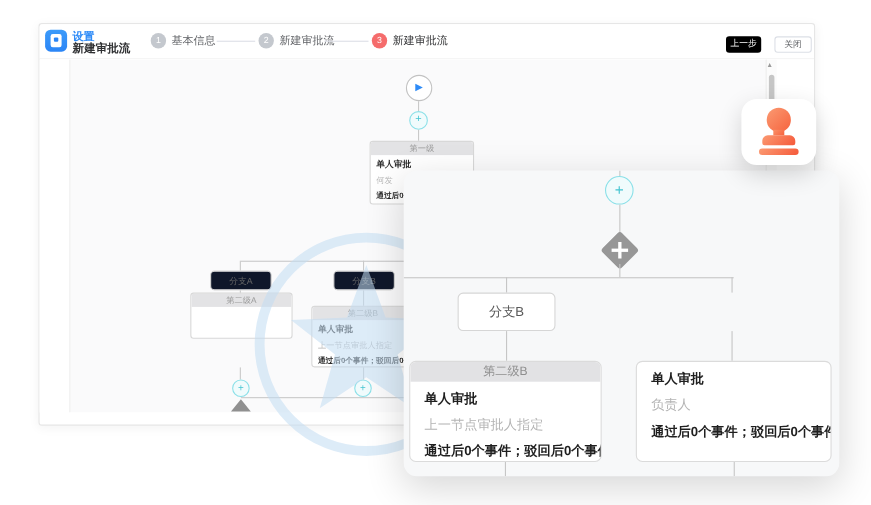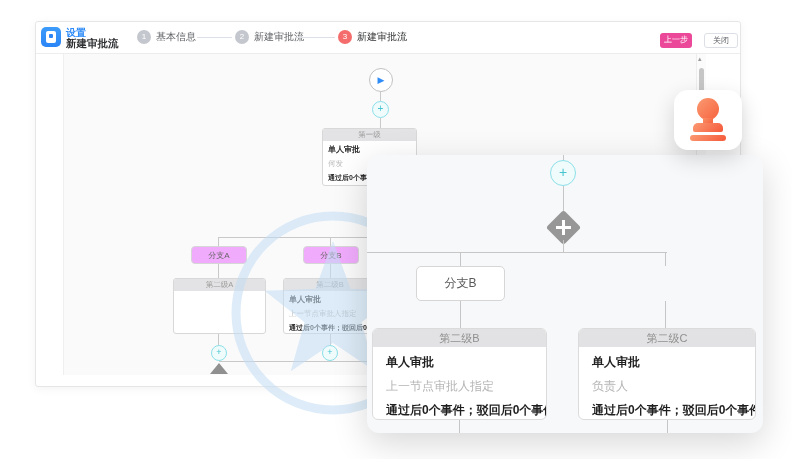--- a/index.html
+++ b/index.html
@@ -22,21 +22,21 @@
   .app-title { left:30px; top:15px; font-size:10.5px; color:#303133; font-weight:bold; }
 
   .step-circle { top:8px; width:14px; height:14px; border-radius:50%; background:#C4C8CE;
                  color:#fff; font-size:8px; text-align:center; line-height:14px; }
   .step-circle.active { background:#F56C6C; }
   .step-label { top:8px; font-size:10px; color:#606266; }
   .step-line { top:15px; height:1px; background:#DCDFE6; }
 
   .btn { top:11px; height:15px; border-radius:3px; font-size:8px; text-align:center;
          line-height:14px; cursor:pointer; }
-  .btn-primary { left:624px; width:32px; background:#ec4899; color:#fff; }
+  .btn-primary { left:624px; width:32px; background:#000000; color:#fff; }
   .btn-default { left:668px; width:34px; background:#fff; color:#606266; border:1px solid #DCDFE6; }
 
   
   .canvas { left:0; top:32px; width:704px; height:321px; background:#fff; overflow:hidden; }
   .canvas-main { left:27px; top:0; width:633px; height:321px; background:#FAFAFB;
                  border-left:1px solid #EFEFEF; }
   .vline { background:#C9C9C9; width:1px; }
   .hline { background:#C9C9C9; height:1px; }
 
   .start-node { width:24px; height:24px; border-radius:50%; background:#fff;
@@ -49,21 +49,21 @@
   .plus-xs { width:16px; height:16px; font-size:9px; line-height:13px; }
 
   .mnode { background:#fff; border:1px solid #D8D8D8; border-radius:3px; overflow:hidden; }
   .mnode-h { height:12px; background:#E3E3E5; color:#9B9B9B; font-size:7.5px;
              text-align:center; line-height:12px; }
   .mnode-b { padding:3px 5px; }
   .mnode-type { font-size:8px; font-weight:bold; color:#2b2b2b; white-space:nowrap; }
   .mnode-assn { font-size:7.5px; color:#B8B8B8; margin-top:4px; white-space:nowrap; }
   .mnode-evt  { font-size:7px; font-weight:bold; color:#2b2b2b; margin-top:4px; white-space:nowrap; }
 
-  .bcard { background:#f0abfc; border:1px solid #D6D6D6; border-radius:4px; text-align:center;
+  .bcard { background:#0f172a; border:1px solid #D6D6D6; border-radius:4px; text-align:center;
            font-size:8px; color:#666; }
 
   .end-triangle { width:0; height:0; border-left:9px solid transparent;
                   border-right:9px solid transparent; border-bottom:11px solid #909090; }
   .vrail { left:660px; top:0; width:10px; height:321px; background:#FBFBFB;
            border-left:1px solid #EDEDED; }
   .vrail-arrow { left:1px; top:1px; font-size:7px; color:#9a9a9a; }
   .vthumb { left:2px; top:14px; width:5px; height:24px; background:#C6C6C6; border-radius:3px; }
 
   
@@ -147,35 +147,35 @@
     <div class="abs canvas">
       <div class="abs canvas-main"></div>
 
       <div class="abs start-node" style="left:333px;top:14px;">
         <span class="play-glyph">▶</span>
       </div>
       <div class="abs vline" style="left:344px;top:38px;height:9px;"></div>
       <div class="abs plus-node plus-sm" style="left:336px;top:47px;"><span>+</span></div>
       <div class="abs vline" style="left:344px;top:64px;height:10px;"></div>
 
-      <div class="abs mnode" style="left:286px;top:74px;width:95px;height:58px;">
+      <div class="abs mnode" style="left:300px;top:74px;width:95px;height:58px;">
         <div class="mnode-h">第一级</div>
         <div class="mnode-b">
           <div class="mnode-type">单人审批</div>
           <div class="mnode-assn">何发</div>
           <div class="mnode-evt">通过后0个事件；驳回后0个事件</div>
         </div>
       </div>
       <div class="abs vline" style="left:344px;top:132px;height:51px;"></div>
       <div class="abs hline" style="left:183px;top:183px;width:162px;"></div>
 
       <div class="abs vline" style="left:182px;top:183px;height:9px;"></div>
       <div class="abs bcard" style="left:155px;top:192px;width:56px;height:18px;line-height:17px;"><span>分支A</span></div>
       <div class="abs vline" style="left:182px;top:210px;height:14px;"></div>
-      <div class="abs mnode" style="left:137px;top:224px;width:93px;height:56px;">
+      <div class="abs mnode" style="left:137px;top:212px;width:93px;height:42px;">
         <div class="mnode-h">第二级A</div>
       </div>
       <div class="abs vline" style="left:182px;top:280px;height:11px;"></div>
       <div class="abs plus-node plus-xs" style="left:175px;top:291px;"><span>+</span></div>
 
       <div class="abs vline" style="left:294px;top:183px;height:9px;"></div>
       <div class="abs bcard" style="left:267px;top:192px;width:56px;height:18px;line-height:17px;"><span>分支B</span></div>
       <div class="abs vline" style="left:294px;top:210px;height:14px;"></div>
       <div class="abs mnode" style="left:247px;top:224px;width:94px;height:56px;">
         <div class="mnode-h">第二级B</div>
@@ -225,21 +225,20 @@
       <div class="pnode-h">第二级B</div>
       <div class="pnode-b">
         <div class="pnode-type">单人审批</div>
         <div class="pnode-assn">上一节点审批人指定</div>
         <div class="pnode-evt">通过后0个事件；驳回后0个事件</div>
       </div>
     </div>
     <div class="abs pline-v" style="left:92px;top:265px;height:13px;"></div>
 
     <div class="abs pnode" style="left:211px;width:178px;">
-      <div class="pnode-h">第二级C</div>
       <div class="pnode-b">
         <div class="pnode-type">单人审批</div>
         <div class="pnode-assn">负责人</div>
         <div class="pnode-evt">通过后0个事件；驳回后0个事件</div>
       </div>
     </div>
     <div class="abs pline-v" style="left:300px;top:265px;height:13px;"></div>
   </div>
 
   <div class="abs stamp-card">

